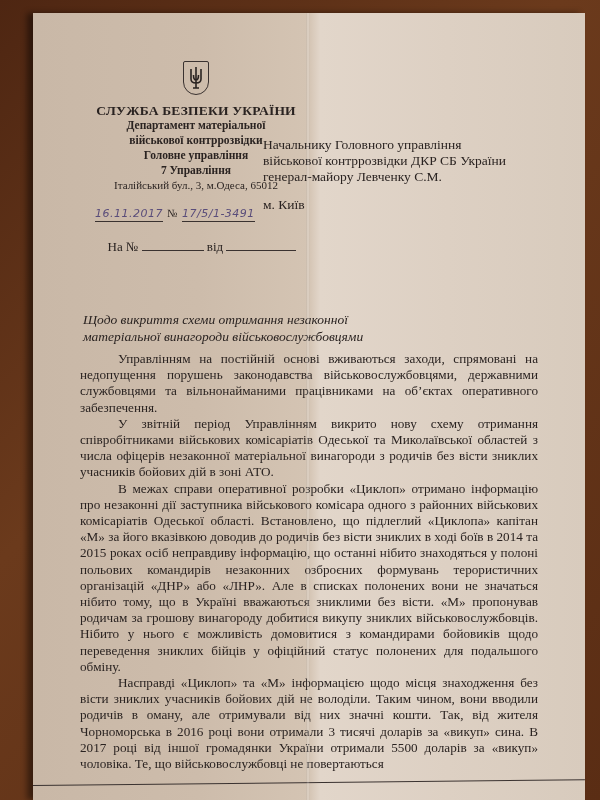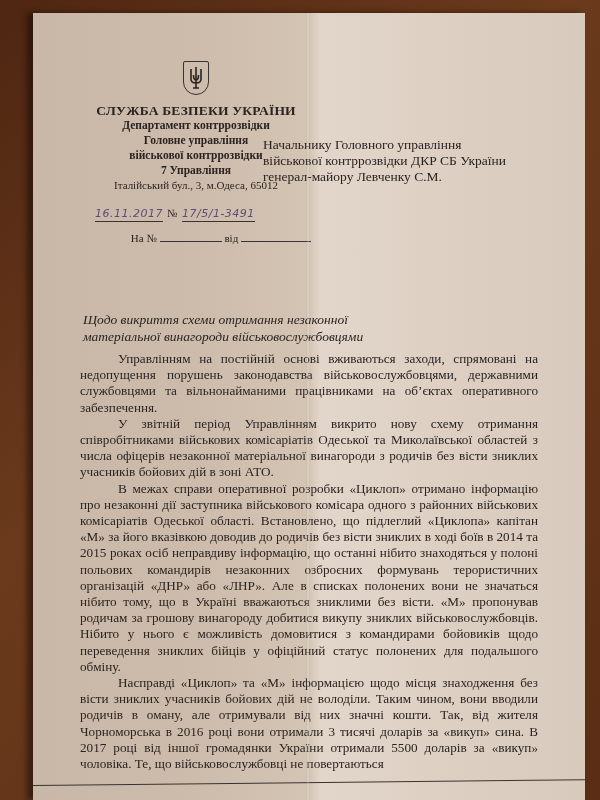--- a/index.html
+++ b/index.html
@@ -47,21 +47,21 @@
     font-family: "DejaVu Sans", sans-serif;
     font-style: italic;
     font-size: 11px;
     color: #5a4d7a;
     text-align: left;
     padding-left: 14px;
     margin-top: 13px;
     letter-spacing: 0.5px;
   }
   .hw-line { border-bottom: 1px solid #3a3230; display: inline-block; }
-  .ref-row { text-align: right; font-size: 11px; padding-left: 12px; margin-top: 9px; }
+  .ref-row { text-align: center; font-size: 13px; padding-left: 12px; margin-top: 17px; }
   .ref-row .blank { display: inline-block; border-bottom: 1px solid #3a3230; width: 62px; height: 10px; vertical-align: baseline; }
   .ref-row .blank2 { width: 70px; }
 
   .recipient {
     position: absolute;
     left: 230px; top: 124px;
     width: 310px;
     font-size: 13.5px;
     line-height: 16px;
   }
@@ -100,42 +100,43 @@
 
 <div class="paper">
 
   <div class="header-left">
     <div class="coat">
       <svg width="16" height="24" viewBox="0 0 16 24">
         <path d="M8 1 L8 17 M3 3 L3 13 Q3 17 8 17 Q13 17 13 13 L13 3 M5.5 9 Q5.5 14 8 14 Q10.5 14 10.5 9 M8 17 L8 22 M5 22 L11 22" stroke="#2a2321" stroke-width="1.6" fill="none"></path>
       </svg>
     </div>
     <div class="org-title">СЛУЖБА БЕЗПЕКИ УКРАЇНИ</div>
-    <div class="org-sub">Департамент контррозвідки</div>
+    <div class="org-sub">Департамент матеріальної</div>
+    <div class="org-sub">військової контррозвідки</div>
     <div class="org-sub">Головне управління</div>
-    <div class="org-sub">військової контррозвідки</div>
     <div class="org-sub">7 Управління</div>
     <div class="org-addr">Італійський бул., 3, м.Одеса, 65012</div>
     <div class="handwritten">
       <span class="hw-line">16.11.2017</span>
       <span style="color:#2a2321;font-style:normal;font-family:'Liberation Serif',serif;">№</span>
       <span class="hw-line">17/5/1-3491</span>
     </div>
     <div class="ref-row">
       <span>На №</span>
       <span class="blank"></span>
       <span>від</span>
       <span class="blank blank2"></span>
     </div>
   </div>
 
   <div class="recipient">
     <div>Начальнику Головного управління</div>
     <div>військової контррозвідки ДКР СБ України</div>
     <div>генерал-майору Левченку С.М.</div>
+    <div class="city">м. Київ</div>
   </div>
 
   <div class="subject">
     <div>Щодо викриття схеми отримання незаконної</div>
     <div>матеріальної винагороди військовослужбовцями</div>
   </div>
 
   <div class="body-text">
     <p>Управлінням на постійній основі вживаються заходи, спрямовані на недопущення порушень законодавства військовослужбовцями, державними службовцями та вільнонайманими працівниками на об’єктах оперативного забезпечення.</p>
     <p>У звітній період Управлінням викрито нову схему отримання співробітниками військових комісаріатів Одеської та Миколаївської областей з числа офіцерів незаконної матеріальної винагороди з родичів без вісти зниклих учасників бойових дій в зоні АТО.</p>

